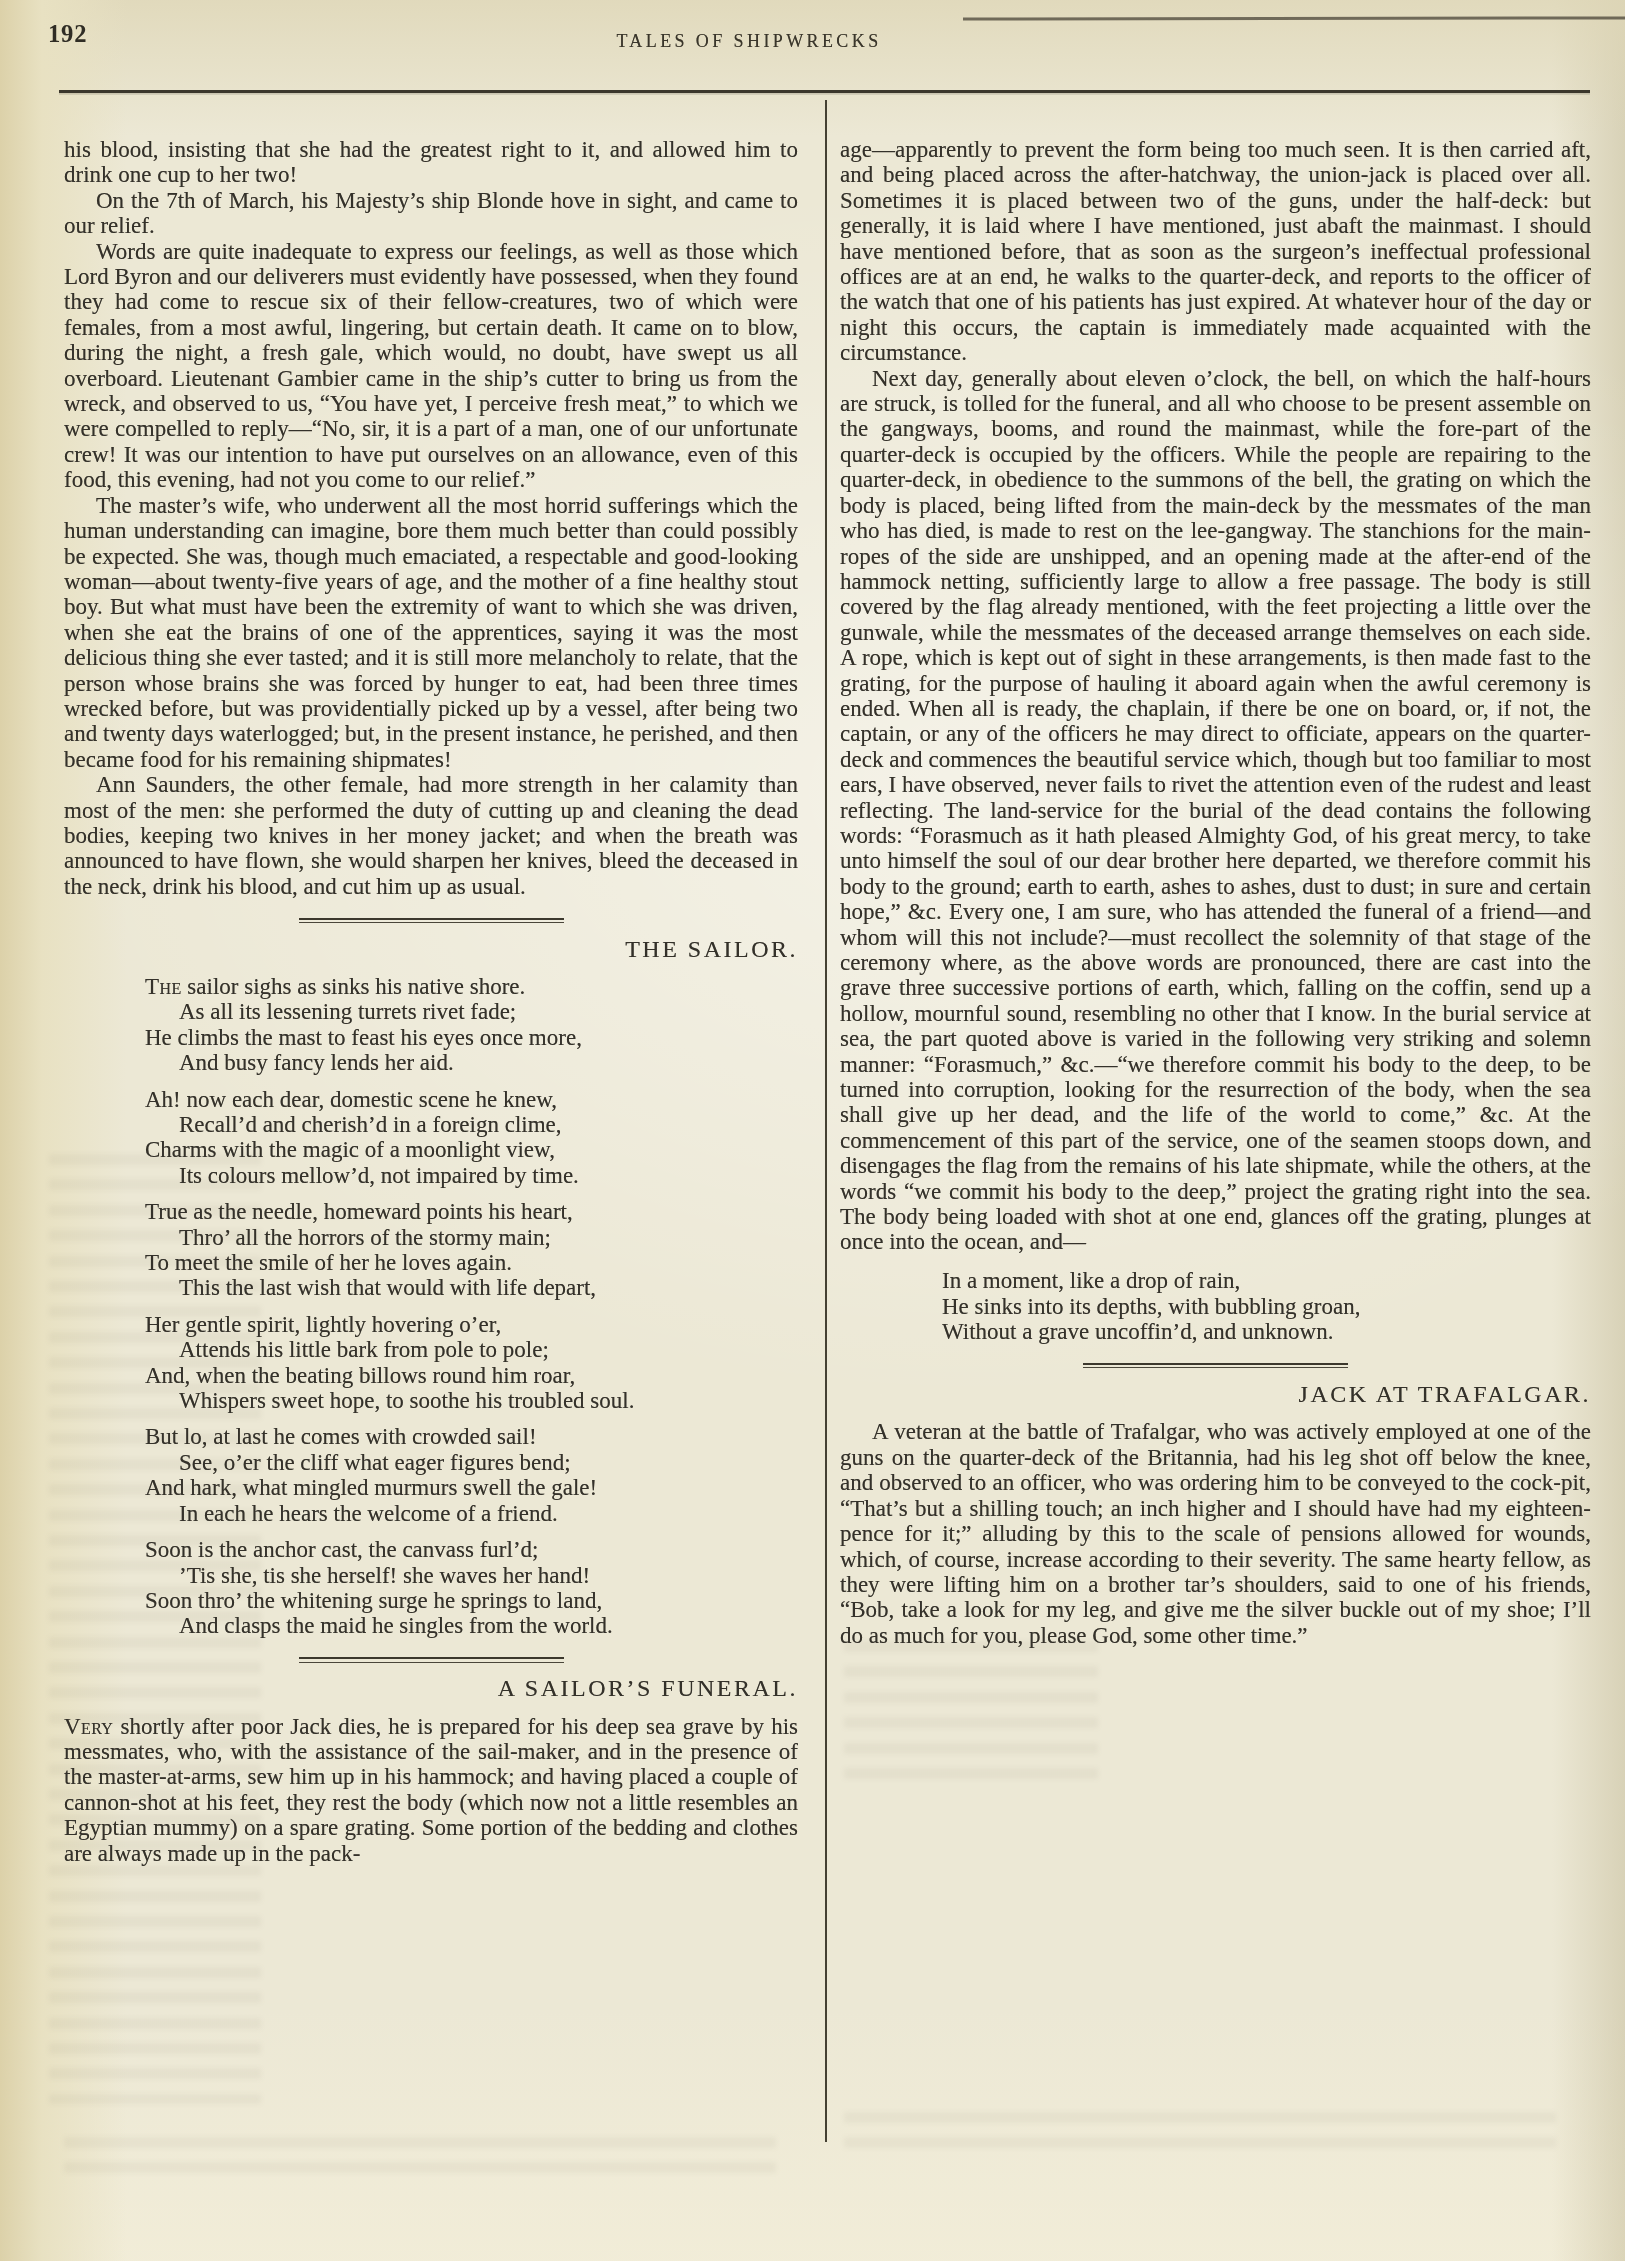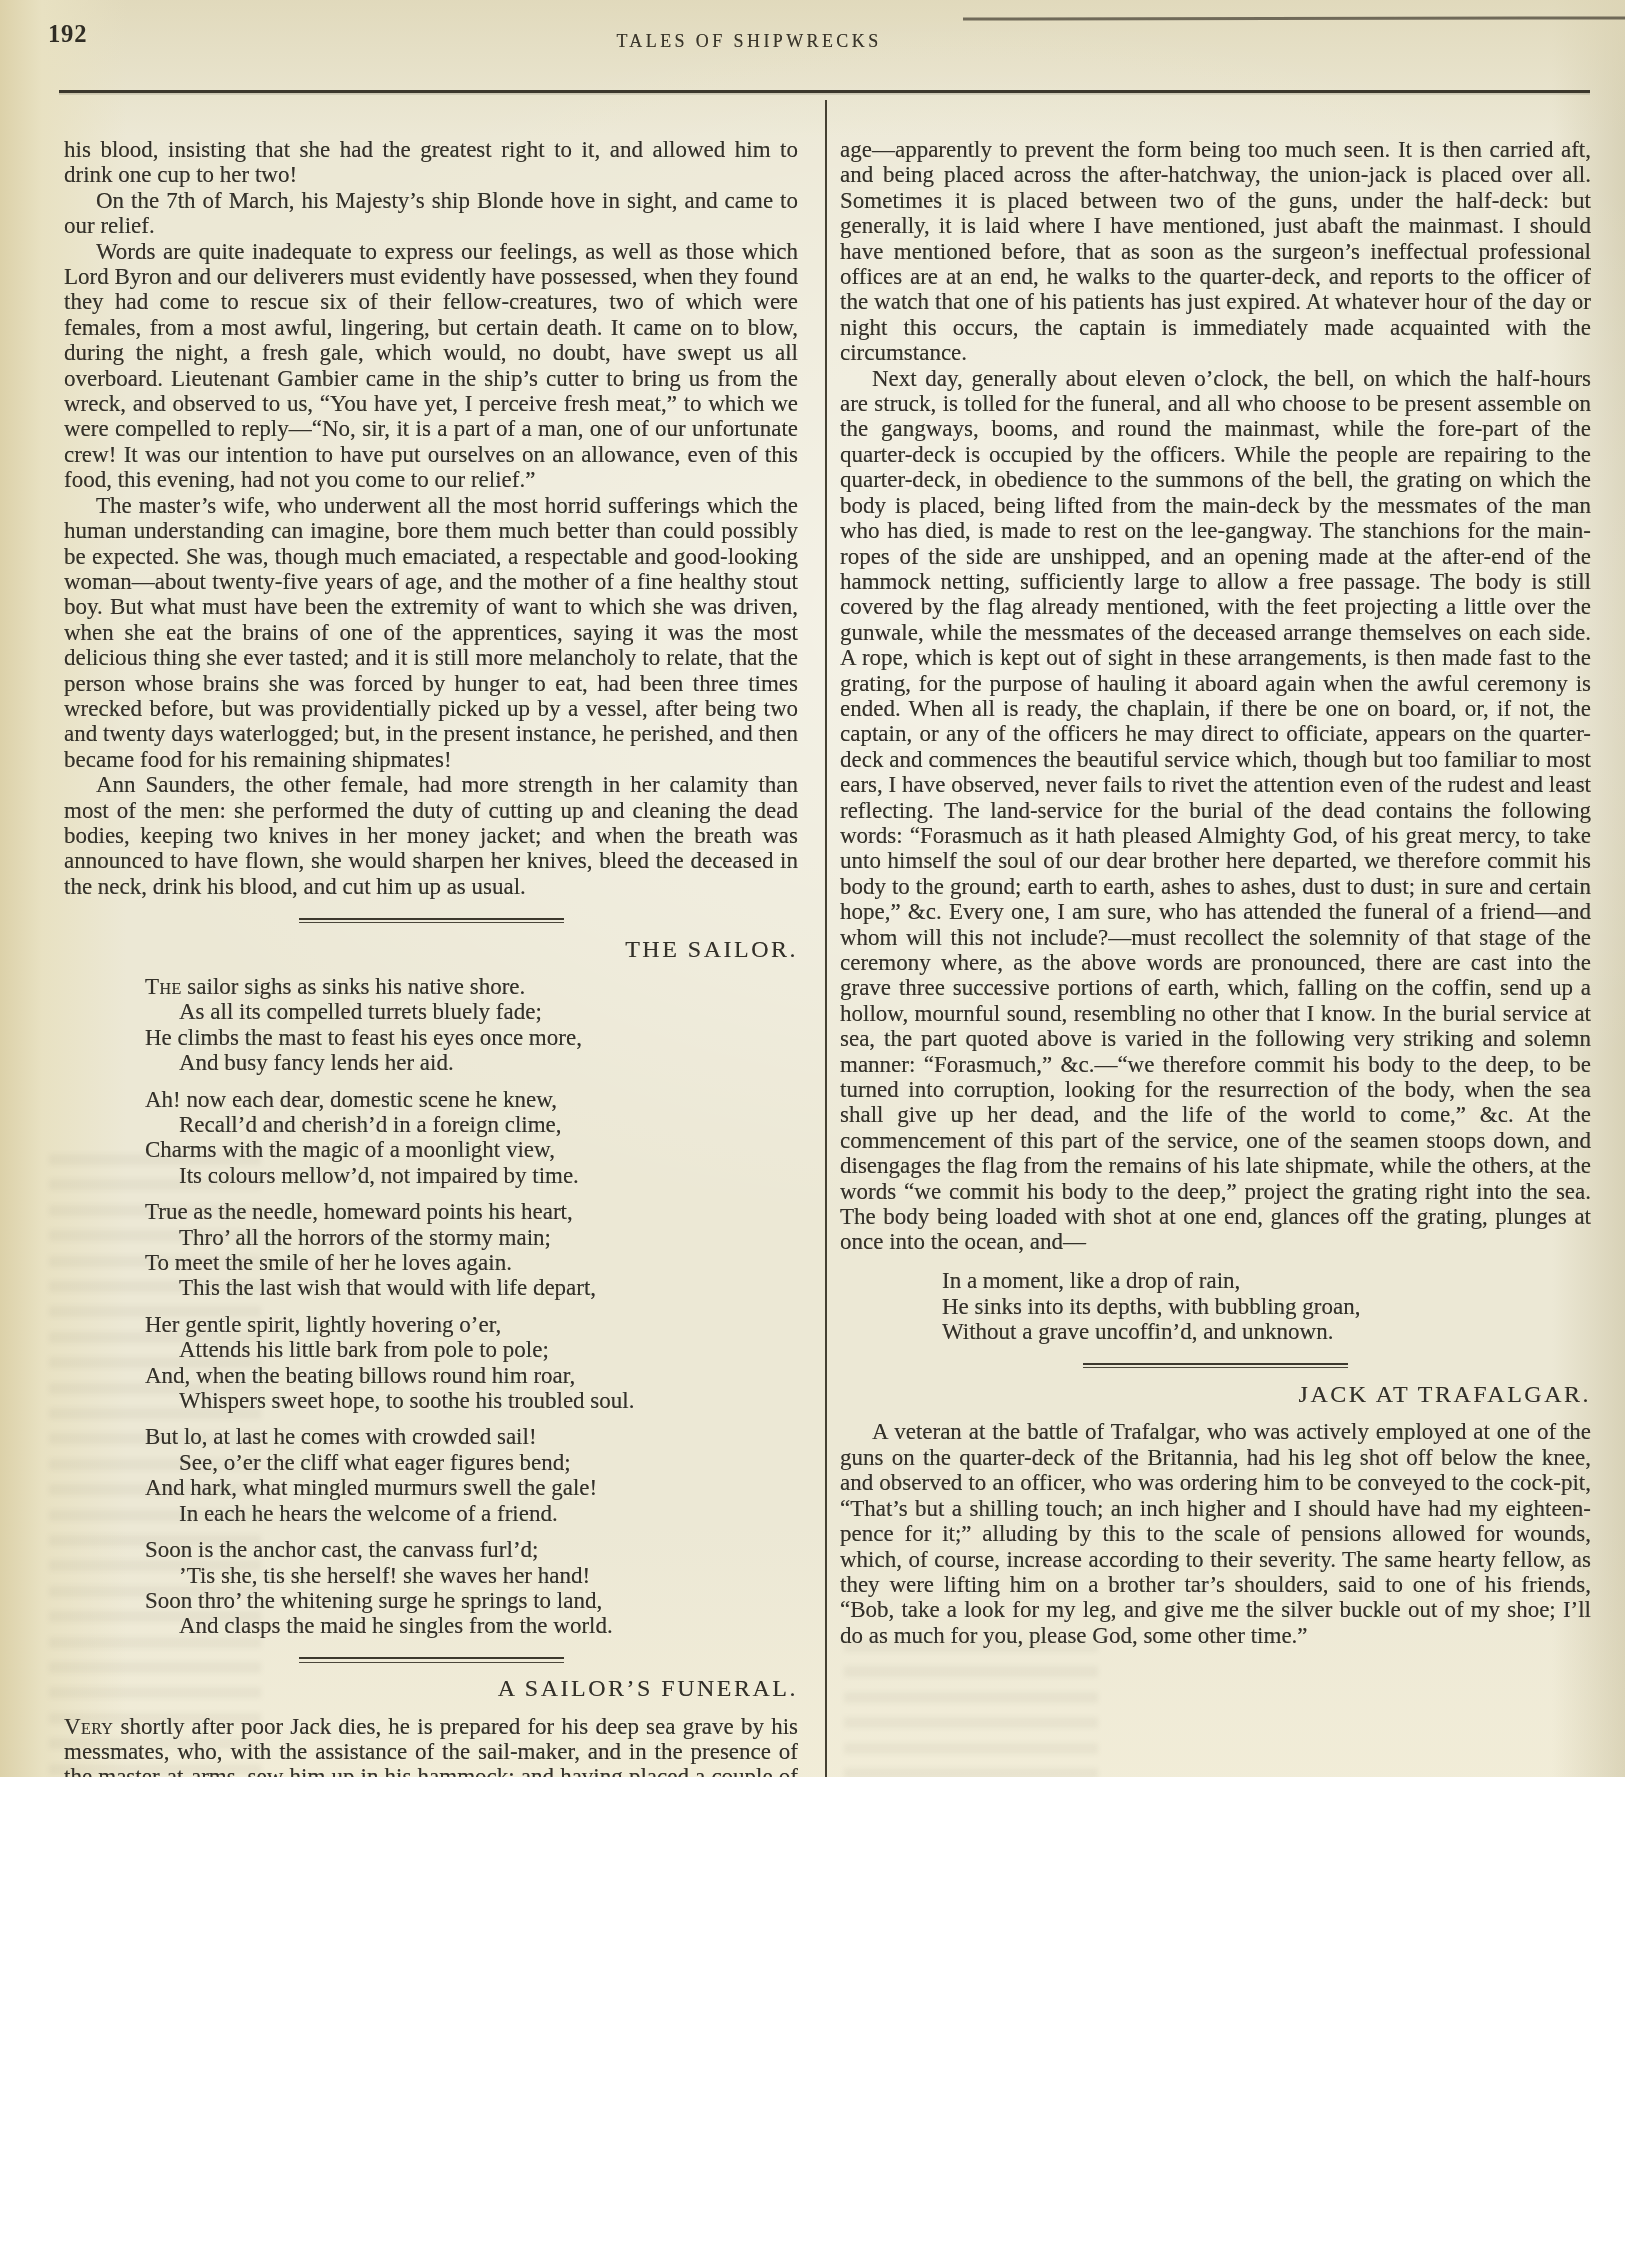--- a/index.html
+++ b/index.html
@@ -1,18 +1,18 @@
 <!DOCTYPE html>
 <html style="font-size:13.6px"><head>
 <meta charset="utf-8">
 <style>
   html,body { margin:0; padding:0; }
   .page {
     position:relative;
-    width:1625px; height:1777px;
+    width:1625px; height:2261px;
     background:
       radial-gradient(ellipse 1272px 848px at 60% 35%, rgba(255,255,255,0.45), rgba(255,255,255,0) 72%),
       linear-gradient(90deg, #dcd1a9 0px, #e8e1c2 42px, rgba(238,233,216,0) 127px),
       linear-gradient(180deg, rgba(222,214,182,0.8) 0px, rgba(222,214,182,0) 136px),
       linear-gradient(90deg, rgba(0,0,0,0) 1552px, rgba(186,176,138,0.4) 1625px),
       linear-gradient(0deg, rgba(242,237,216,0.9) 0px, rgba(242,237,216,0) 254px),
       #ece8d5;
     font-family:"Liberation Serif","DejaVu Serif",serif;
     color:#34312a;
     overflow:hidden;
@@ -94,21 +94,21 @@
     <p>Words are quite inadequate to express our feelings, as well as those which Lord Byron and our deliverers must evidently have possessed, when they found they had come to rescue six of their fellow-creatures, two of which were females, from a most awful, lingering, but certain death.  It came on to blow, during the night, a fresh gale, which would, no doubt, have swept us all overboard.  Lieutenant Gambier came in the ship’s cutter to bring us from the wreck, and observed to us, “You have yet, I perceive fresh meat,” to which we were compelled to reply—“No, sir, it is a part of a man, one of our unfortunate crew!  It was our intention to have put ourselves on an allowance, even of this food, this evening, had not you come to our relief.”</p>
     <p>The master’s wife, who underwent all the most horrid sufferings which the human understanding can imagine, bore them much better than could possibly be expected.  She was, though much emaciated, a respectable and good-looking woman—about twenty-five years of age, and the mother of a fine healthy stout boy.  But what must have been the extremity of want to which she was driven, when she eat the brains of one of the apprentices, saying it was the most delicious thing she ever tasted; and it is still more melancholy to relate, that the person whose brains she was forced by hunger to eat, had been three times wrecked before, but was providentially picked up by a vessel, after being two and twenty days waterlogged; but, in the present instance, he perished, and then became food for his remaining shipmates!</p>
     <p>Ann Saunders, the other female, had more strength in her calamity than most of the men: she performed the duty of cutting up and cleaning the dead bodies, keeping two knives in her money jacket; and when the breath was announced to have flown, she would sharpen her knives, bleed the deceased in the neck, drink his blood, and cut him up as usual.</p>
 
     <div class="divider"></div>
     <div class="heading">THE SAILOR.</div>
 
     <div class="poem">
       <div class="stanza">
         <div class="pl"><span class="sc">The</span><span> sailor sighs as sinks his native shore.</span></div>
-        <div class="pl"><span>As all its compelled turrets bluely fade;</span></div>
+        <div class="pl"><span>As all its lessening turrets rivet fade;</span></div>
         <div class="pl"><span>He climbs the mast to feast his eyes once more,</span></div>
         <div class="pl"><span>And busy fancy lends her aid.</span></div>
       </div>
       <div class="stanza">
         <div class="pl"><span>Ah! now each dear, domestic scene he knew,</span></div>
         <div class="pl"><span>Recall’d and cherish’d in a foreign clime,</span></div>
         <div class="pl"><span>Charms with the magic of a moonlight view,</span></div>
         <div class="pl"><span>Its colours mellow’d, not impaired by time.</span></div>
       </div>
       <div class="stanza">

